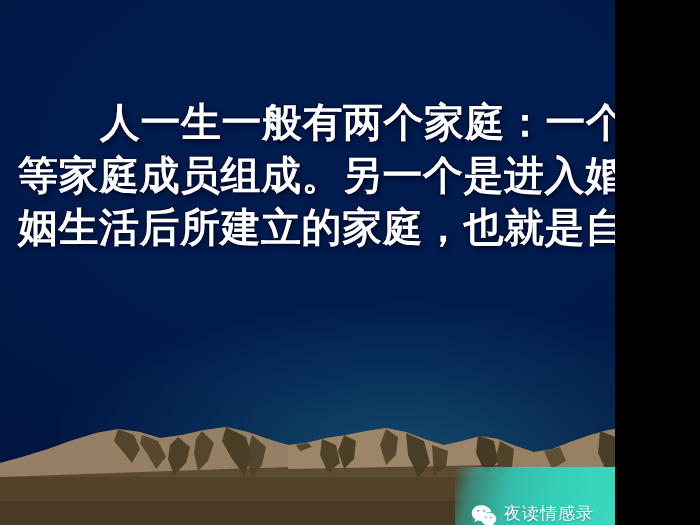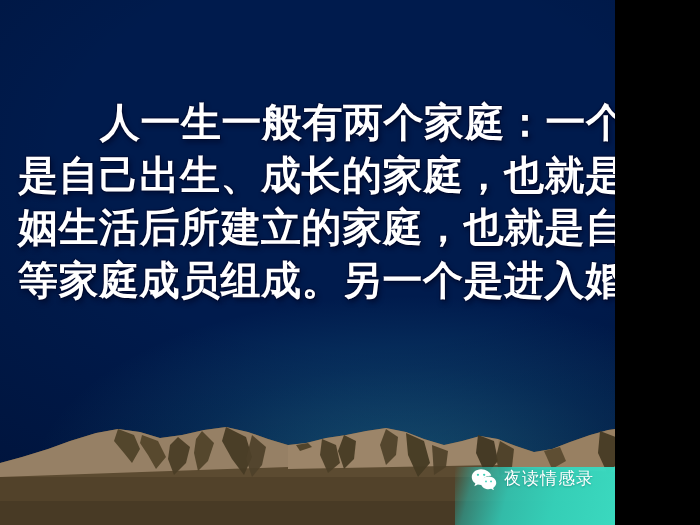--- a/index.html
+++ b/index.html
@@ -93,21 +93,21 @@
   }
 
   
   .watermark {
     position: absolute;
     right: 0;
     bottom: 0;
     width: 160px;
     height: 58px;
     display: flex;
-    align-items: flex-start;
+    align-items: flex-end;
     gap: 7px;
     padding-left: 16px;
     box-sizing: border-box;
     background: linear-gradient(105deg,
        rgba(32,175,170,0.0) 0%,
        rgba(40,190,180,0.55) 12%,
        rgba(48,205,186,0.88) 34%,
        rgba(52,214,190,0.95) 62%,
        rgba(58,222,196,0.97) 100%);
   }
@@ -162,23 +162,22 @@
     <path fill="#463a24" opacity="0.95" d="M600,26 L616,32 L620,54 L608,70 L598,48 Z"></path>
     <path fill="#4d4029" opacity="0.95" d="M626,22 L642,30 L646,52 L634,66 L624,44 Z"></path>
     <path fill="#443922" opacity="0.9" d="M652,28 L668,36 L670,56 L658,66 L650,46 Z"></path>
 
     <rect x="0" y="72" width="700" height="48" fill="#4a3c25" opacity="0.55"></rect>
     <rect x="0" y="96" width="700" height="24" fill="#3e3220" opacity="0.5"></rect>
   </svg>
 
   <div class="text-block">
     <div class="line indent">人一生一般有两个家庭：一个</div>
-    <div class="line">是自己出生、成长的家庭，也就是</div>
+    <div class="line">等家庭成员组成。另一个是进入婚</div>
     <div class="line">姻生活后所建立的家庭，也就是自</div>
-    <div class="line">等家庭成员组成。另一个是进入婚</div>
   </div>
 
   <div class="watermark">
     <svg class="wechat-icon" viewBox="0 0 34 28">
       <path fill="#ffffff" d="M13.2,1.2C6.4,1.2,1,5.9,1,11.6c0,3.3,1.8,6.2,4.7,8.1L4.4,23.6l4.5-2.3c1.4,0.4,2.8,0.6,4.3,0.6
                c0.4,0,0.8,0,1.2,0c-0.3-0.8-0.4-1.7-0.4-2.6c0-5.3,5.1-9.5,11.4-9.5c0.4,0,0.8,0,1.2,0.1C25.4,5.1,19.9,1.2,13.2,1.2z"></path>
       <circle cx="9.1" cy="8.6" r="1.5" fill="#3ed0b8"></circle>
       <circle cx="17.2" cy="8.6" r="1.5" fill="#3ed0b8"></circle>
       <path fill="#ffffff" d="M33,19.1c0-4.6-4.5-8.3-10-8.3s-10,3.7-10,8.3s4.5,8.3,10,8.3c1.2,0,2.3-0.2,3.4-0.5l3.6,1.9l-1-3
                C31.6,23.5,33,21.4,33,19.1z"></path>

